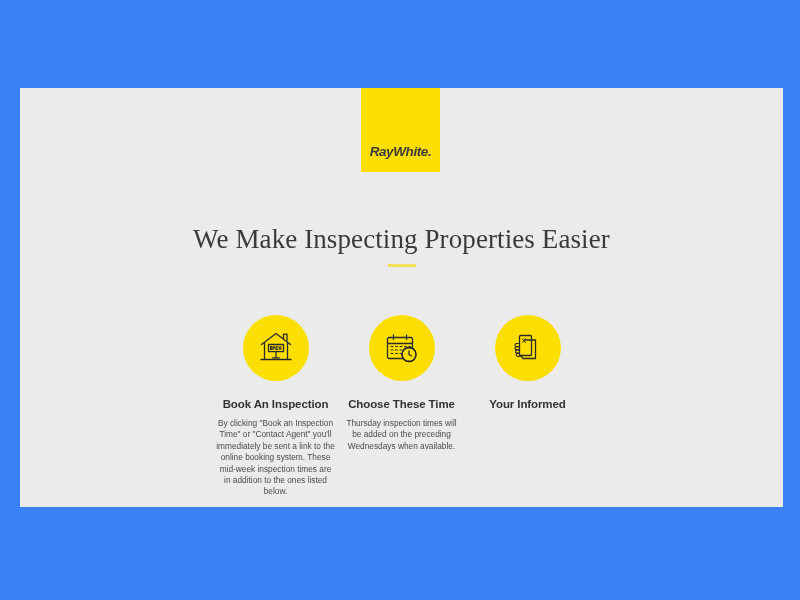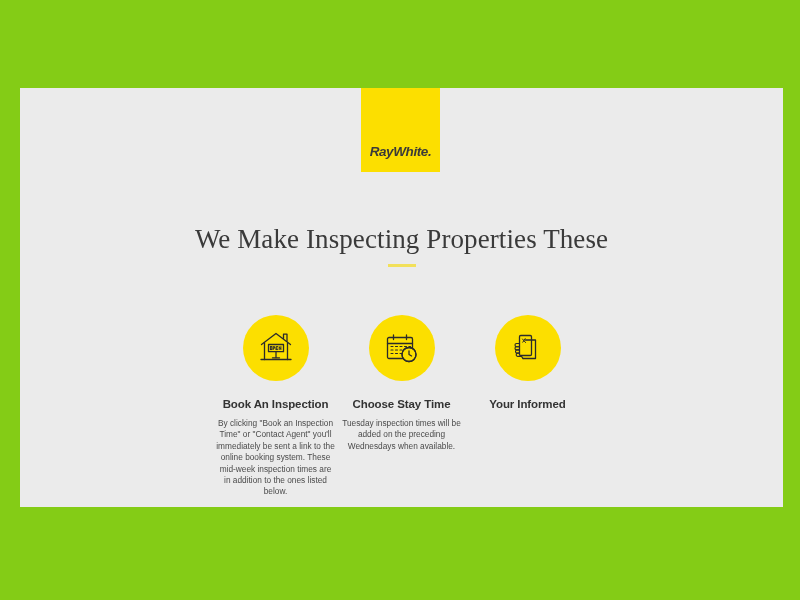--- a/index.html
+++ b/index.html
@@ -9,21 +9,21 @@
     height: 600px;
     background: #ffffff;
     font-family: "Liberation Sans", sans-serif;
     overflow: hidden;
   }
 
   #page {
     position: relative;
     width: 800px;
     height: 600px;
-    background: #84cc16;
+    background: #3b82f6;
   }
 
   
   .panel {
     position: absolute;
     left: 20px;
     top: 88px;
     width: 763px;
     height: 419px;
     background: #ebebeb;
@@ -134,21 +134,21 @@
 <body>
 
 <div id="page">
 
   <div class="panel">
 
     <div class="logo-box">
       <div class="logo-text">RayWhite.</div>
     </div>
 
-    <div class="heading">We Make Inspecting Properties These</div>
+    <div class="heading">We Make Inspecting Properties Easier</div>
     <div class="divider"></div>
 
     <div class="columns">
 
       <div class="col">
         <div class="circle">
           <span>
             <svg width="36" height="34" viewBox="0 0 36 34" fill="none" stroke="#2b2b2b" stroke-width="1.3" stroke-linecap="round" stroke-linejoin="round">
 
               <path d="M3.5 13.5 L18 2.5 L32.5 13.5"></path>
@@ -192,22 +192,22 @@
                 <path d="M7 19 L9 19 M11.5 19 L13.5 19 M16 19 L18 19 M20.5 19 L22.5 19"></path>
                 <path d="M7 22.5 L9 22.5 M11.5 22.5 L13.5 22.5 M16 22.5 L18 22.5"></path>
               </g>
 
               <circle cx="25" cy="23.5" r="7" fill="#fcdf00"></circle>
               <circle cx="25" cy="23.5" r="7"></circle>
               <path d="M25 19.8 L25 23.5 L27.6 25"></path>
             </svg>
           </span>
         </div>
-        <div class="col-title">Choose Stay Time</div>
-        <div class="col-body">Tuesday inspection times will be added on the preceding Wednesdays when available.</div>
+        <div class="col-title">Choose These Time</div>
+        <div class="col-body">Thursday inspection times will be added on the preceding Wednesdays when available.</div>
       </div>
 
       <div class="col-spacer"></div>
 
       <div class="col">
         <div class="circle">
           <span>
             <svg width="36" height="34" viewBox="0 0 36 34" fill="none" stroke="#2b2b2b" stroke-width="1.3" stroke-linecap="round" stroke-linejoin="round">
 
               <path d="M15.5 9 L25.5 9 L25.5 27.5 L13 27.5"></path>

